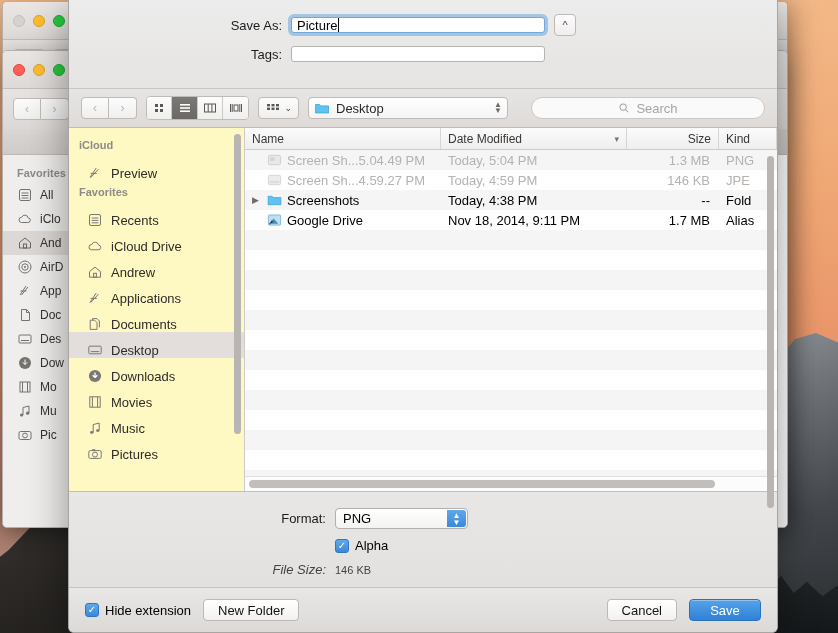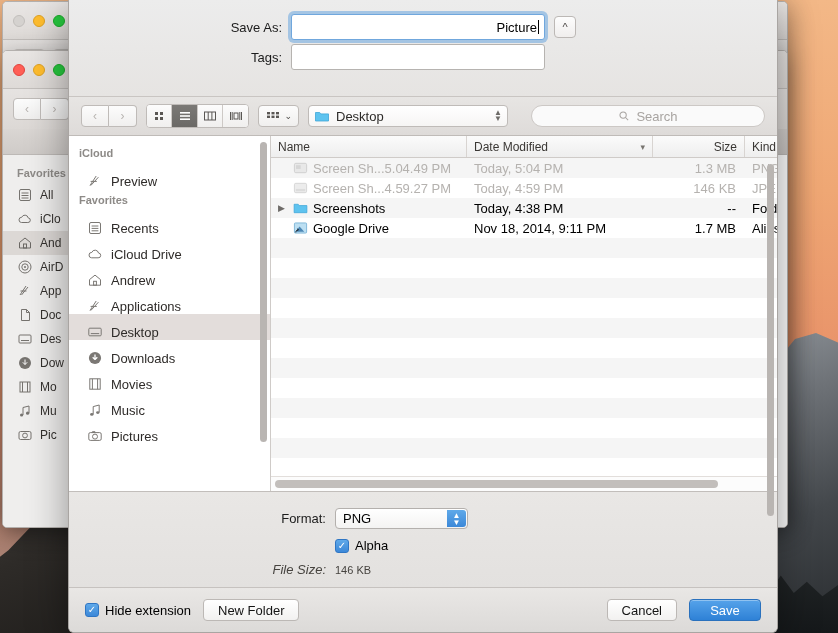--- a/index.html
+++ b/index.html
@@ -112,31 +112,30 @@
     border-top: none;
     border-radius: 0 0 6px 6px;
     box-shadow: 0 10px 40px rgba(0,0,0,.40);
     display: flex; flex-direction: column;
     overflow: hidden;
   }
   .dlg-top {
     background: linear-gradient(180deg,#ececec 0%,#e6e4e2 100%);
     padding: 14px 0 10px 0;
   }
-  .field-row { display: flex; align-items: center; margin-bottom: 4px; }
+  .field-row { display: flex; align-items: center; margin-bottom: 10px; }
   .field-label {
     width: 222px; text-align: right; padding-right: 9px;
     font-size: 13px; color: #1c1c1c;
   }
   .txtfield {
-    height: 26px; width: 254px;
+    height: 16px; width: 254px;
     background: #fff; border: 1px solid #b6b3b0; border-radius: 3px;
     display: flex; align-items: center; padding: 0 5px;
     font-size: 13px;
-    justify-content: flex-end;
   }
   .txtfield.focused {
     border-color: #70a7dd;
     box-shadow: 0 0 0 3px rgba(105,166,223,.55);
   }
   .caret {
     display: inline-block; width: 1px; height: 14px; background: #000;
     margin-left: 1px;
   }
   .collapse-btn {
@@ -199,21 +198,21 @@
   .searchfield {
     flex: 0 0 234px; height: 22px; margin-left: 14px;
     background: #fafafa; border: 1px solid #ccc8c5; border-radius: 11px;
     display: flex; align-items: center; justify-content: center; gap: 6px;
     color: #a8a4a1; font-size: 13px;
   }
 
   
   .dlg-body { display: flex; flex: 1; min-height: 0; border-bottom: 1px solid #c2bebb; }
   .dlg-sidebar {
-    width: 202px; background: #ffffff; border-right: 1px solid #cfcbc8;
+    width: 176px; background: #fef9c3; border-right: 1px solid #cfcbc8;
     position: relative; overflow: hidden; padding-top: 6px;
   }
   .sb-hdr { font-size: 11px; font-weight: bold; color: #8d8a87; padding: 5px 0 4px 10px; }
   .sb-item {
     display: flex; align-items: flex-end; gap: 8px;
     height: 26px; padding: 0 8px 0 18px; font-size: 13px; color: #2e2b29;
     white-space: nowrap;
   }
   .sb-item.sel { background: #e3dddb; }
   .sb-scroll {
@@ -570,20 +569,27 @@
           </svg>
         <span>Andrew</span>
       </div>
       <div class="sb-item">
         <svg class="gi" viewBox="0 0 16 16">
             <path d="M3 12.5 9.2 3m-5.4 9.5L11.4 4.2" stroke="#7b7874" fill="none"></path>
             <line x1="3.6" y1="8.4" x2="9.8" y2="8.4" stroke="#7b7874"></line>
           </svg>
         <span>Applications</span>
       </div>
+      <div class="sb-item">
+        <svg class="gi" viewBox="0 0 16 16">
+            <path d="M3.2 4.2h4.4l2.4 2.4v6.8H3.2z" fill="none" stroke="#7b7874"></path>
+            <path d="M5.6 4.2V2.6h4.4l2.4 2.4v6.4" fill="none" stroke="#7b7874"></path>
+          </svg>
+        <span>Documents</span>
+      </div>
       <div class="sb-item sel">
         <svg class="gi" viewBox="0 0 16 16">
             <rect x="1.8" y="4.2" width="12.4" height="7.6" rx="1" fill="none" stroke="#7b7874"></rect>
             <line x1="3.8" y1="9.6" x2="12.2" y2="9.6" stroke="#7b7874"></line>
           </svg>
         <span>Desktop</span>
       </div>
       <div class="sb-item">
         <svg class="gi" viewBox="0 0 16 16">
             <circle cx="8" cy="8" r="6.1" fill="#7b7874"></circle>

